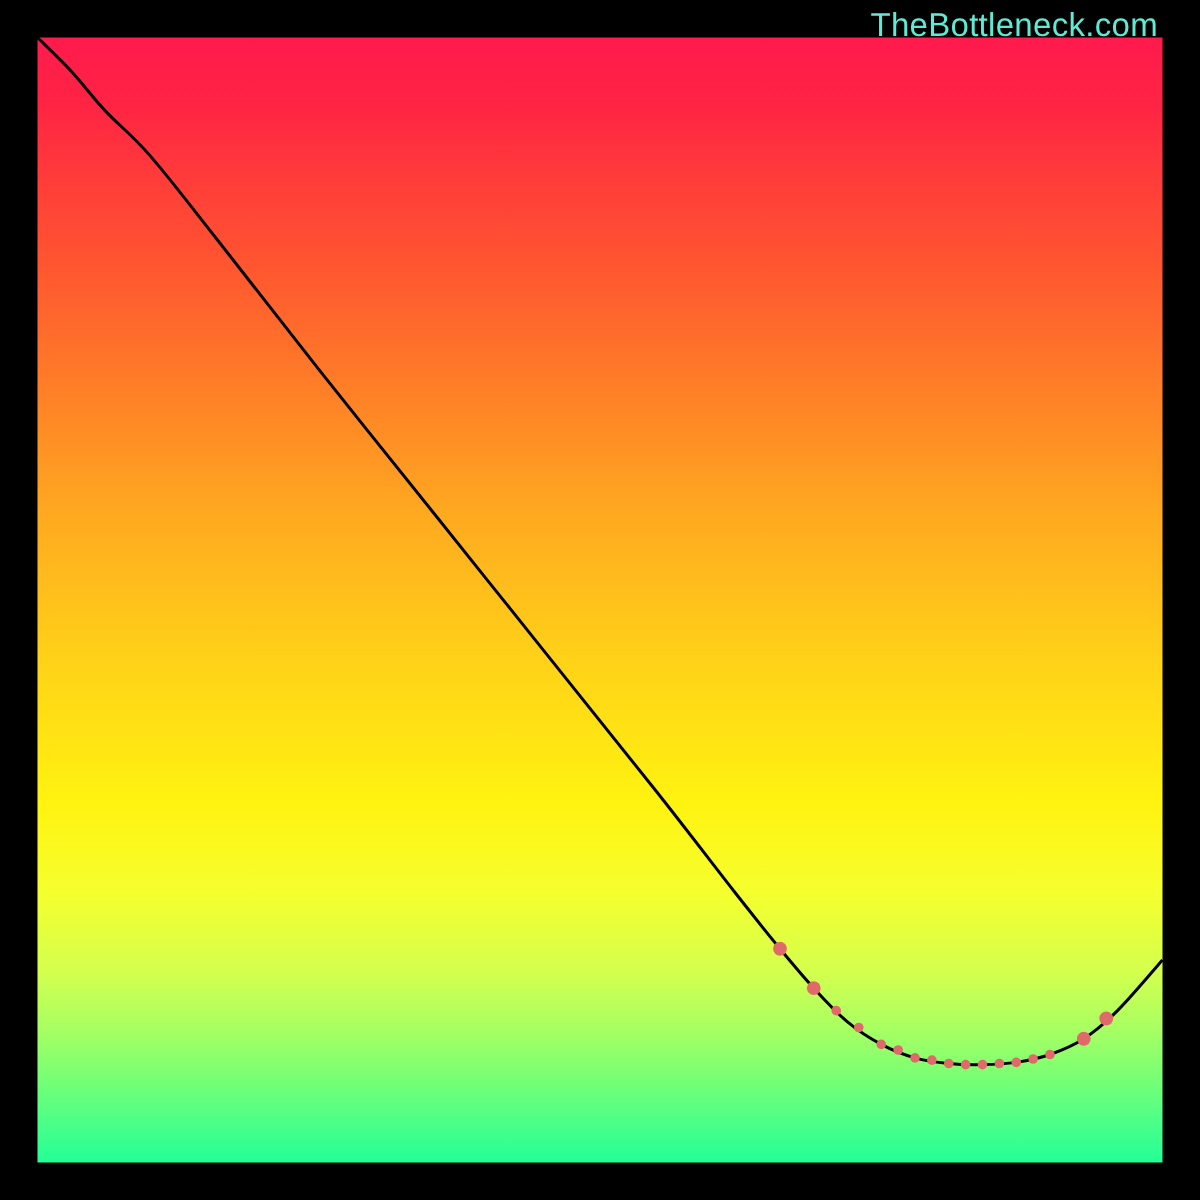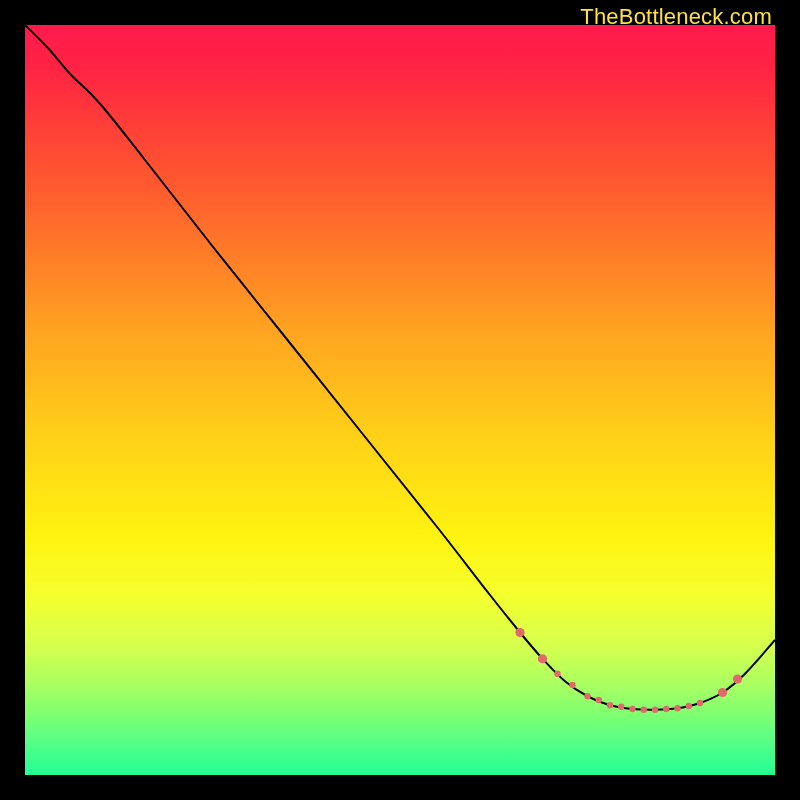--- a/index.html
+++ b/index.html
@@ -40,21 +40,21 @@
       #7dff72 92%,
       #5dff82 95%,
       #3eff8d 97.5%,
       #24ff96 100%
     );
   }
   .watermark {
     position: absolute;
     right: 28px;
     top: 4px;
-    color: #fde047;
+    color: #5eead4;
     font-size: 22px;
     letter-spacing: 0.2px;
   }
   svg.curve {
     position: absolute;
     left: 0;
     top: 0;
     width: 750px;
     height: 750px;
     overflow: visible;

